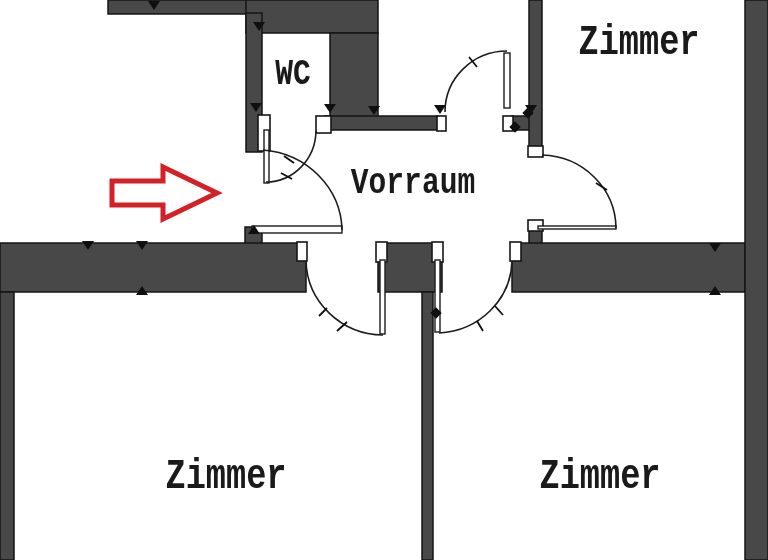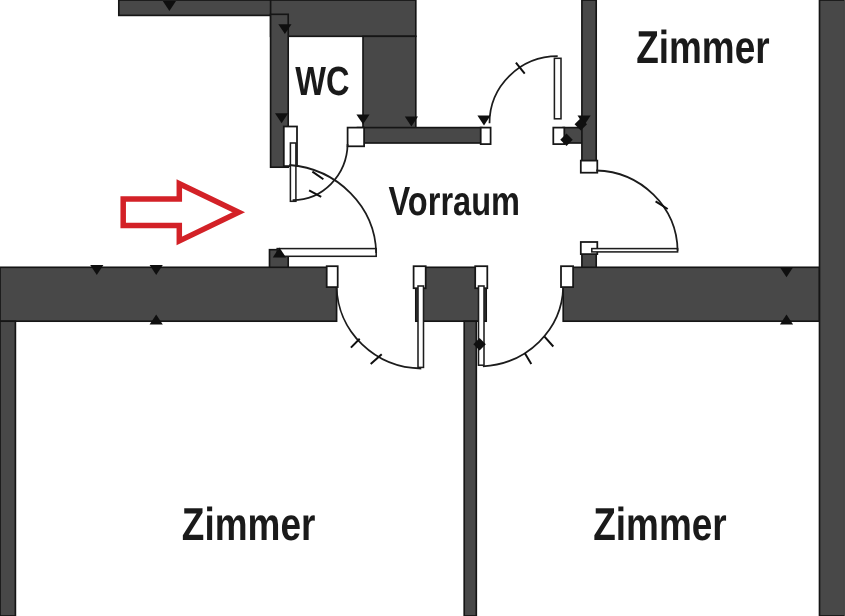--- a/index.html
+++ b/index.html
@@ -1,18 +1,18 @@
 <!DOCTYPE html>
 <html><head>
 <meta charset="utf-8">
 <style>
   html,body{margin:0;padding:0;background:#ffffff;}
   .plan-root{
     position:relative;width:768px;height:560px;background:#ffffff;
-    overflow:hidden;font-family:Liberation Sans, sans-serif;
+    overflow:hidden;font-family:Liberation Mono, monospace;
   }
   .plan-svg{position:absolute;left:0;top:0;width:768px;height:560px;}
   #walls-g{stroke-width:1.5;}
   .cap{fill:#ffffff;stroke:#161616;stroke-width:1.6;}
   .leaf{fill:#ffffff;stroke:#1c1c1c;stroke-width:1.4;}
   .arc{fill:none;stroke:#1c1c1c;stroke-width:1.6;}
   .tick{fill:#0f0f0f;stroke:none;}
   .dash{stroke:#0f0f0f;stroke-width:1.8;fill:none;}
   .room-label{
     position:absolute;color:#1a1a1a;font-weight:bold;white-space:nowrap;

